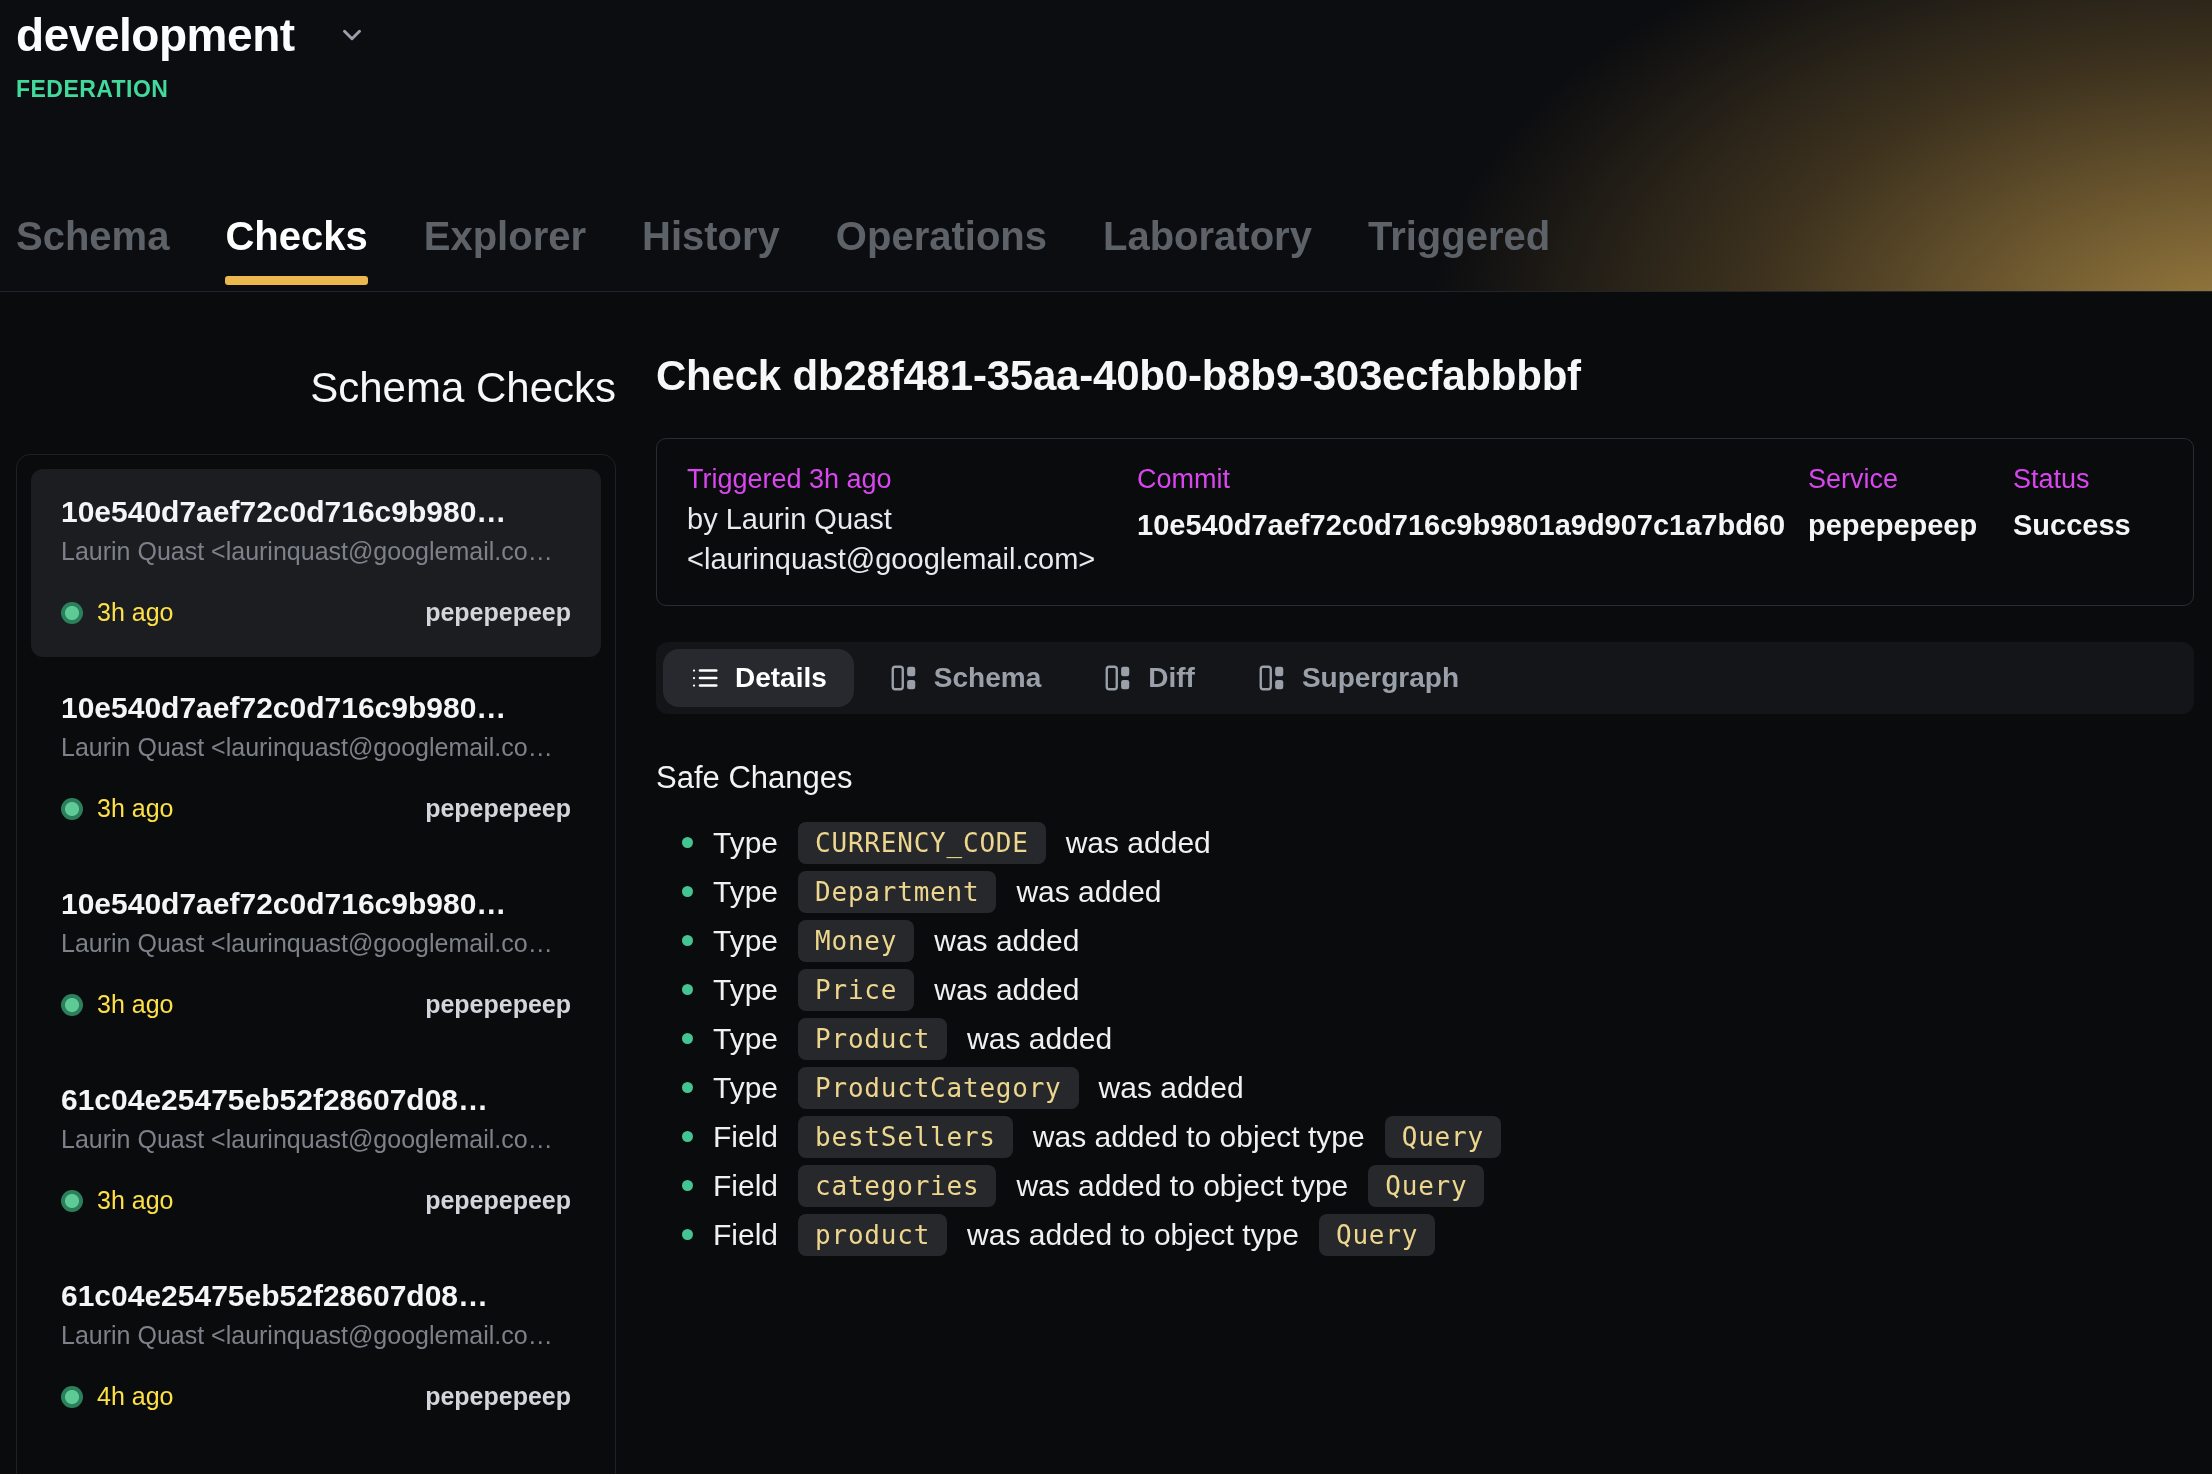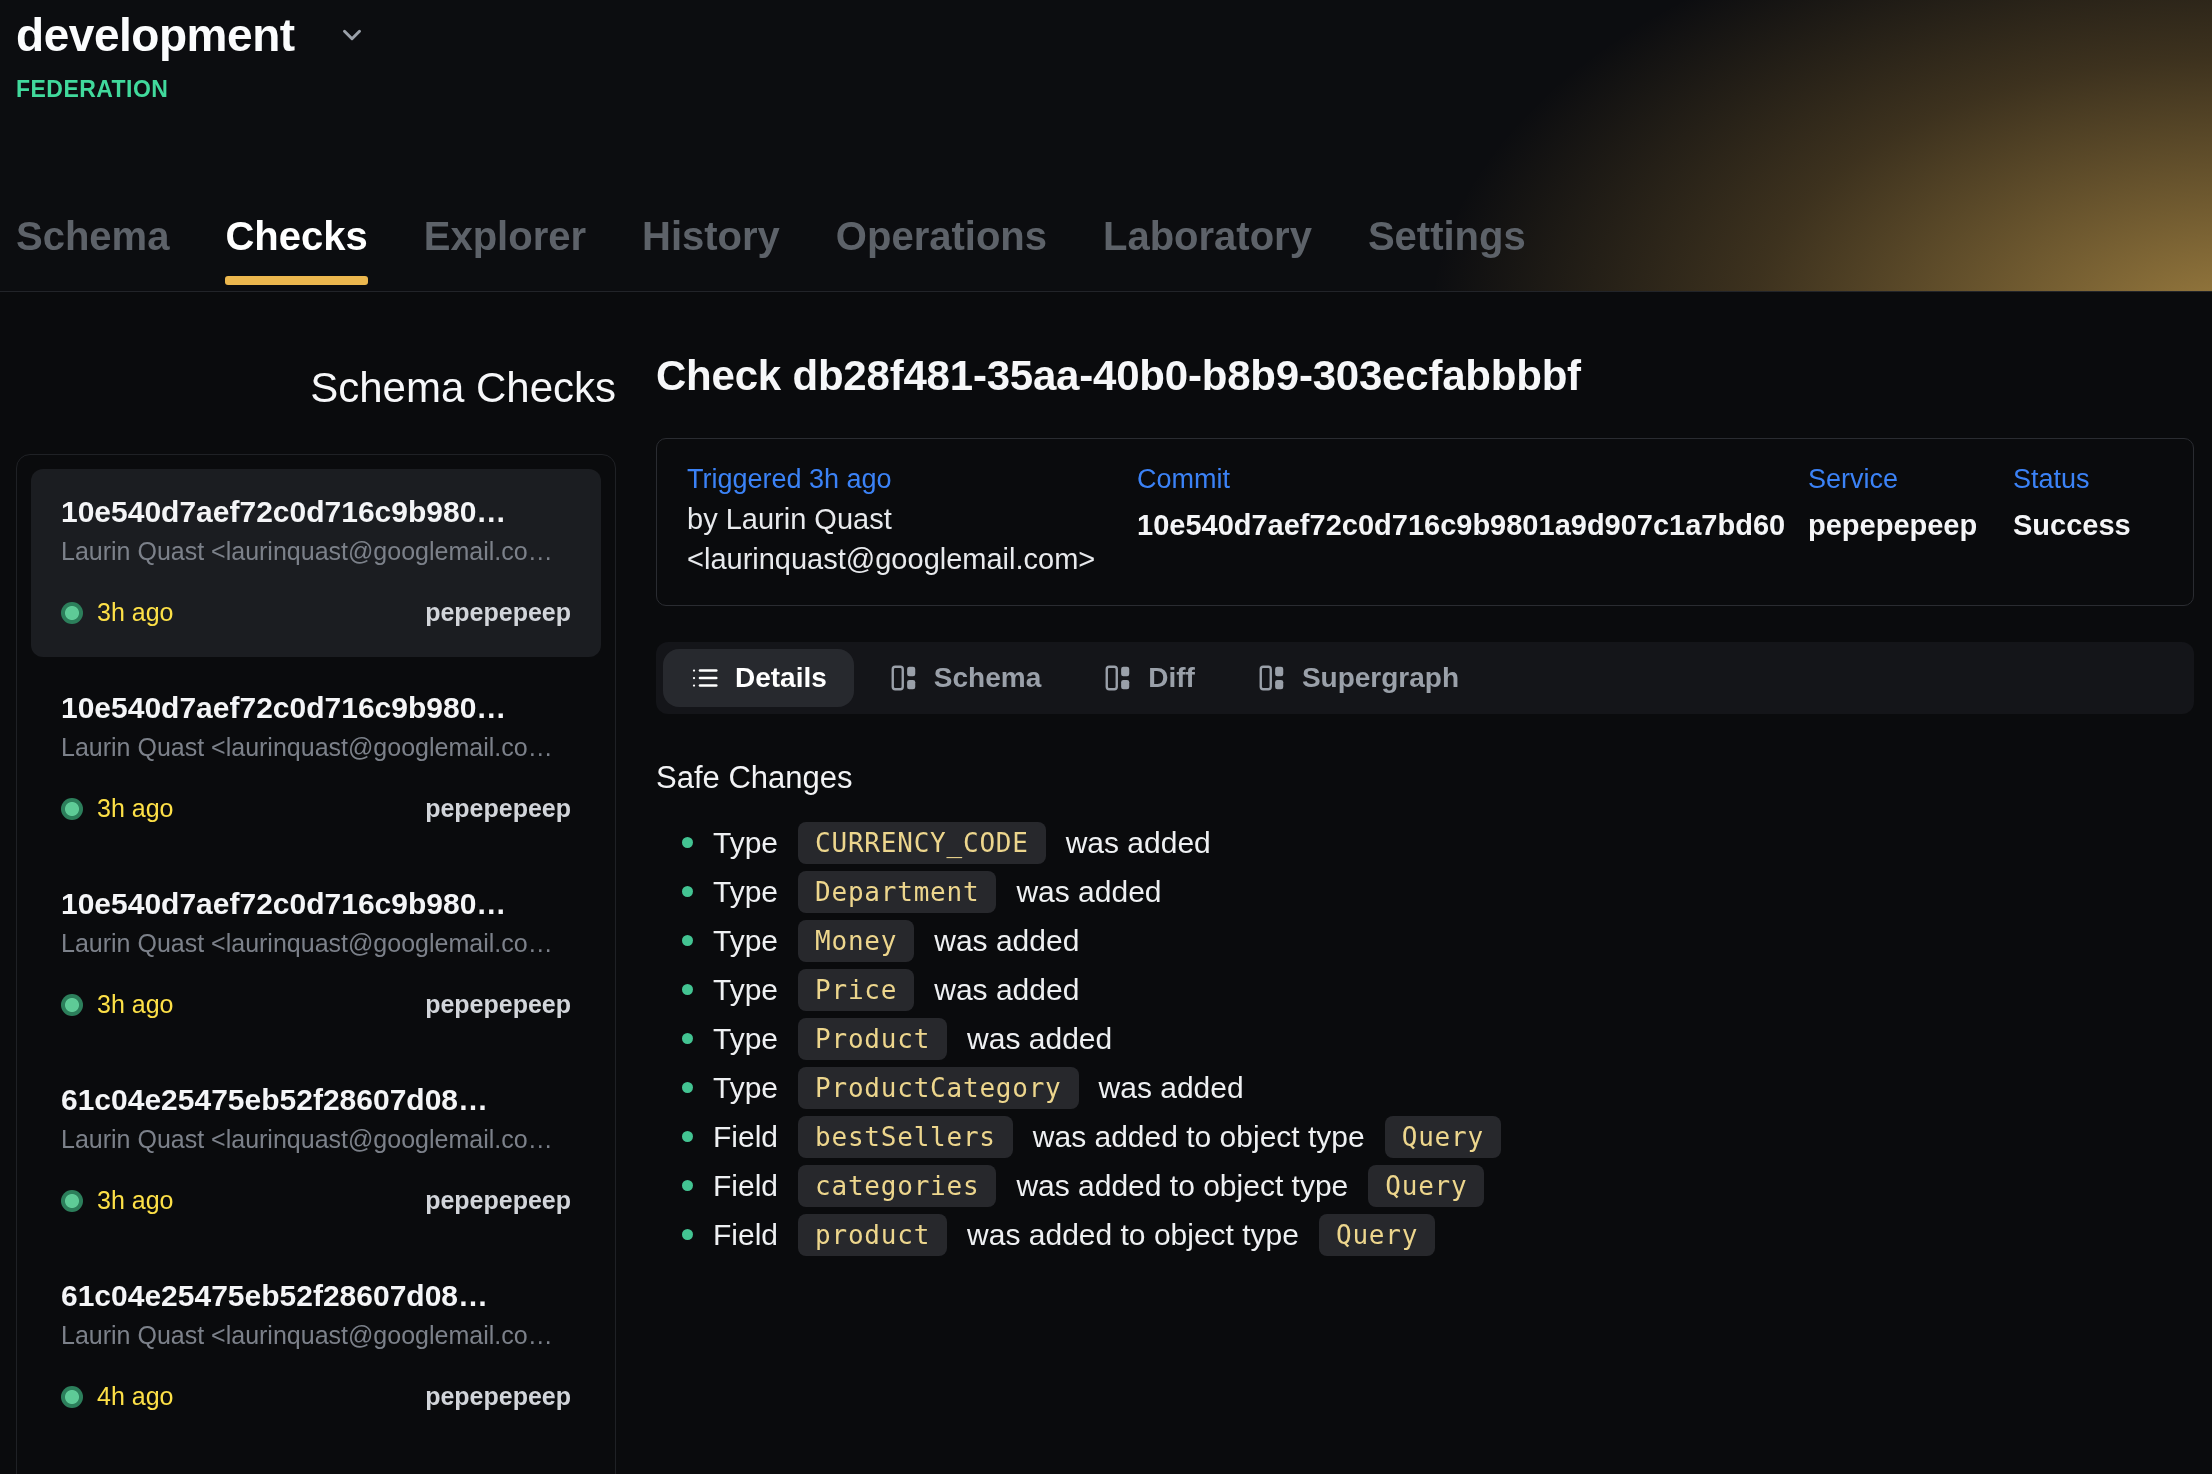--- a/index.html
+++ b/index.html
@@ -73,21 +73,21 @@
 
   
   .detail { flex:1; min-width:0; padding-right:2px; }
   .detail h1 { margin-top:60px; font-size:42px; font-weight:700; color:#f6f7f9; letter-spacing:-0.005em; }
 
   .meta-box {
     margin-top:38px; border:1px solid #2a2c31; border-radius:10px;
     padding:22px 30px 26px 30px;
     display:grid; grid-template-columns:450px 1fr 205px 150px;
   }
-  .meta-label { font-size:27px; color:#3b82f6; line-height:1.4; }
+  .meta-label { font-size:27px; color:#d946ef; line-height:1.4; }
   .meta-line  { font-size:29px; color:#e8eaed; line-height:1.38; }
   .meta-strong{ margin-top:6px; font-size:29px; font-weight:700; color:#f4f5f7; line-height:1.38; }
 
   .tab-strip {
     margin-top:36px; background:#141519; border-radius:12px;
     padding:7px; display:flex; gap:8px; align-items:stretch;
   }
   .dtab {
     display:flex; align-items:center; gap:15px;
     font-size:28px; font-weight:600; color:#9aa0a9;
@@ -121,21 +121,21 @@
   </div>
   <div class="badge">FEDERATION</div>
 
   <nav class="nav">
     <a class="nav-tab">Schema</a>
     <a class="nav-tab active">Checks</a>
     <a class="nav-tab">Explorer</a>
     <a class="nav-tab">History</a>
     <a class="nav-tab">Operations</a>
     <a class="nav-tab">Laboratory</a>
-    <a class="nav-tab">Settings</a>
+    <a class="nav-tab">Triggered</a>
   </nav>
 </header>
 
 <div class="main">
   <aside class="sidebar">
     <h2>Schema Checks</h2>
 
     <div class="check-list">
 
       <div class="check-card selected">

